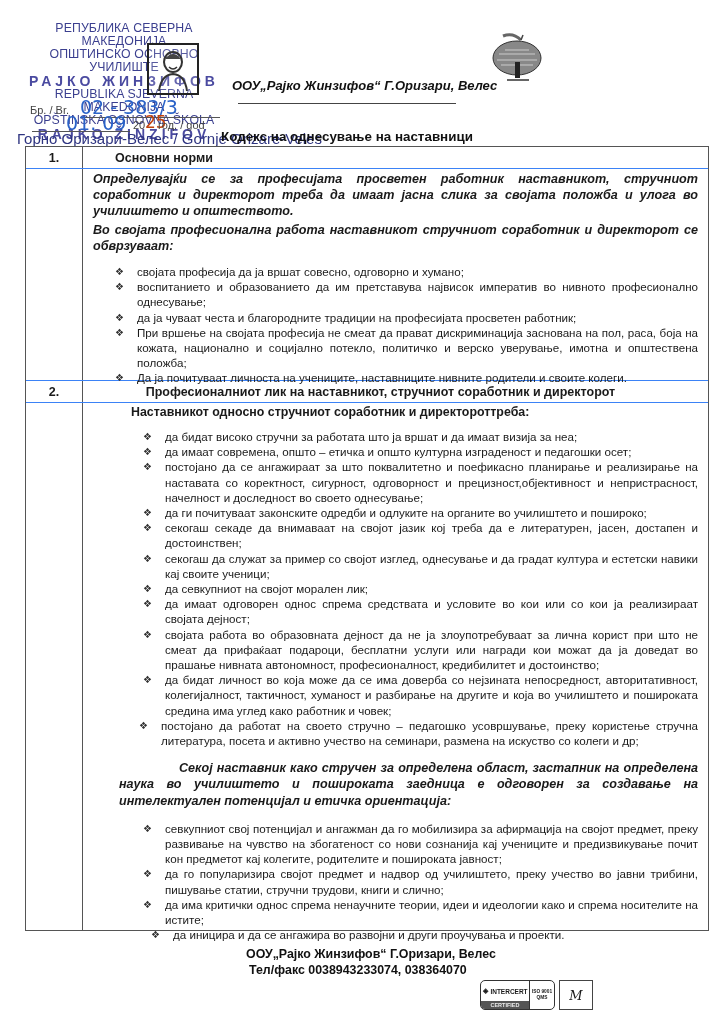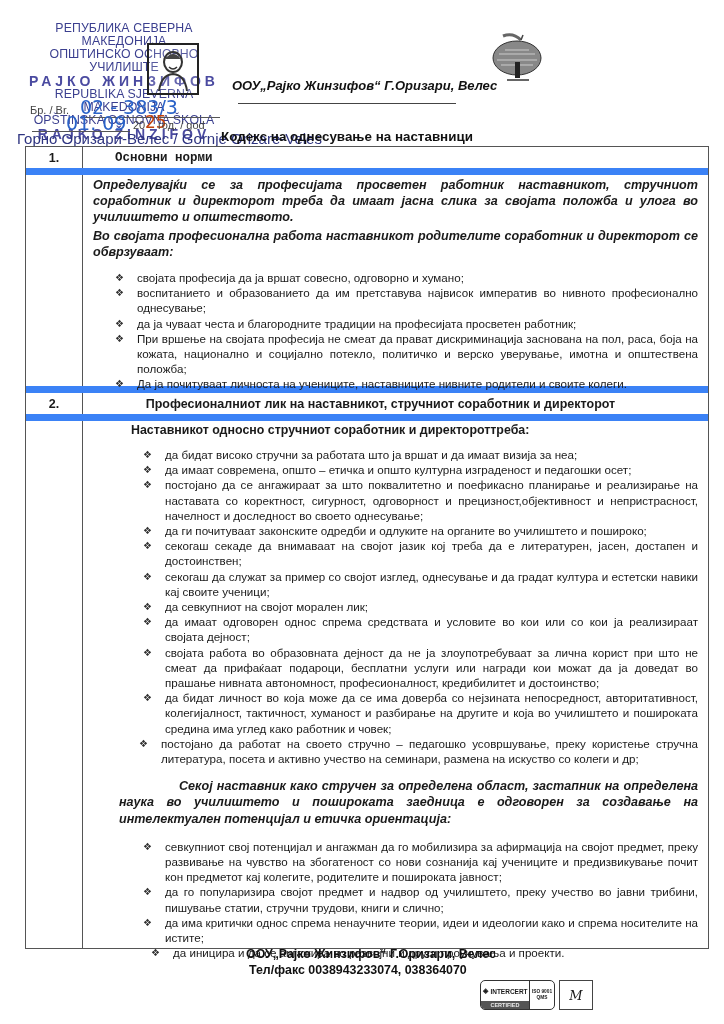--- a/index.html
+++ b/index.html
@@ -25,27 +25,27 @@
   .school-header { position: absolute; left: 232px; top: 78px; font-size: 13px;
                    font-weight: bold; font-style: italic; color: #111; white-space: nowrap; }
   .header-rule { position: absolute; left: 238px; top: 103px; width: 218px; border-bottom: 1.2px solid #444; }
   .logo { position: absolute; left: 485px; top: 30px; width: 60px; height: 55px; }
 
   .doc-title { position: absolute; left: 221px; top: 129px; font-size: 13.4px; font-weight: bold;
                color: #111; white-space: nowrap; }
 
   
   .table { position: absolute; left: 25px; top: 146px; width: 682px; border: 1px solid #555; }
-  .row { display: flex; border-top: 7px solid #3b82f6; }
+  .row { display: flex; border-top: 1px solid #3b82f6; }
   .row:first-child { border-top: none; }
   .num-cell { width: 56px; border-right: 1px solid #555; font-weight: bold; font-size: 12.5px;
               display: flex; align-items: center; justify-content: center; flex-shrink: 0; }
   .content-cell { flex: 1; padding: 0 10px 0 10px; }
   .head-title { font-weight: bold; font-size: 12.5px; padding: 4px 0 3px 0; }
-  .sec1-title { padding-left: 22px; font-family: Liberation Mono, monospace; }
+  .sec1-title { padding-left: 22px; }
   .sec2-title { text-align: center; padding-right: 30px; }
 
   .intro { font-style: italic; font-weight: bold; font-size: 12.6px; line-height: 16.2px;
            text-align: justify; padding-top: 2px; }
   .bullets { list-style: none; margin: 10px 0 0 0; padding: 0 0 0 22px; font-size: 11.6px; line-height: 15.2px; }
   .bullets li { position: relative; padding-left: 22px; text-align: justify; }
   .bullets li .b { position: absolute; left: 0; top: 0; font-size: 10px; color: #333; }
   .sub-head { font-weight: bold; font-size: 12.4px; padding: 2px 0 0 10px; }
   .mid-intro { font-style: italic; font-weight: bold; font-size: 12.6px; line-height: 16.2px;
                text-align: justify; text-indent: 60px; margin-top: 12px; margin-left: -2px; }
@@ -118,21 +118,21 @@
     <div class="num-cell">1.</div>
     <div class="content-cell">
         <div class="head-title sec1-title">Основни  норми</div>
       </div>
   </div>
 
   <div class="row" style="height:211px;">
     <div class="num-cell"></div>
     <div class="content-cell">
       <div class="intro">Определувајќи се за професијата просветен работник наставникот, стручниот  соработник и директорот треба да имаат  јасна слика за својата положба и улога во училиштето и општеството.</div>
-      <div class="intro">Во својата професионална работа наставникот родителите соработник и директорот  се обврзуваат:</div>
+      <div class="intro">Во својата професионална работа наставникот стручниот соработник и директорот  се обврзуваат:</div>
       <ul class="bullets">
         <li><span class="b">❖</span><span>својата професија да ја вршат совесно, одговорно и хумано;</span></li>
         <li><span class="b">❖</span><span>воспитанието и образованието да им претставува највисок императив во нивното професионално однесување;</span></li>
         <li><span class="b">❖</span><span>да ја чуваат честа и благородните традиции на професијата просветен работник;</span></li>
         <li><span class="b">❖</span><span>При вршење на својата професија не смеат да прават дискриминација заснована на пол, раса, боја на кожата, национално и социјално потекло, политичко и верско уверување, имотна и општествена положба;</span></li>
         <li><span class="b">❖</span><span>Да ја почитуваат личноста на учениците, наставниците нивните родители и своите колеги.</span></li>
       </ul>
     </div>
   </div>
 

